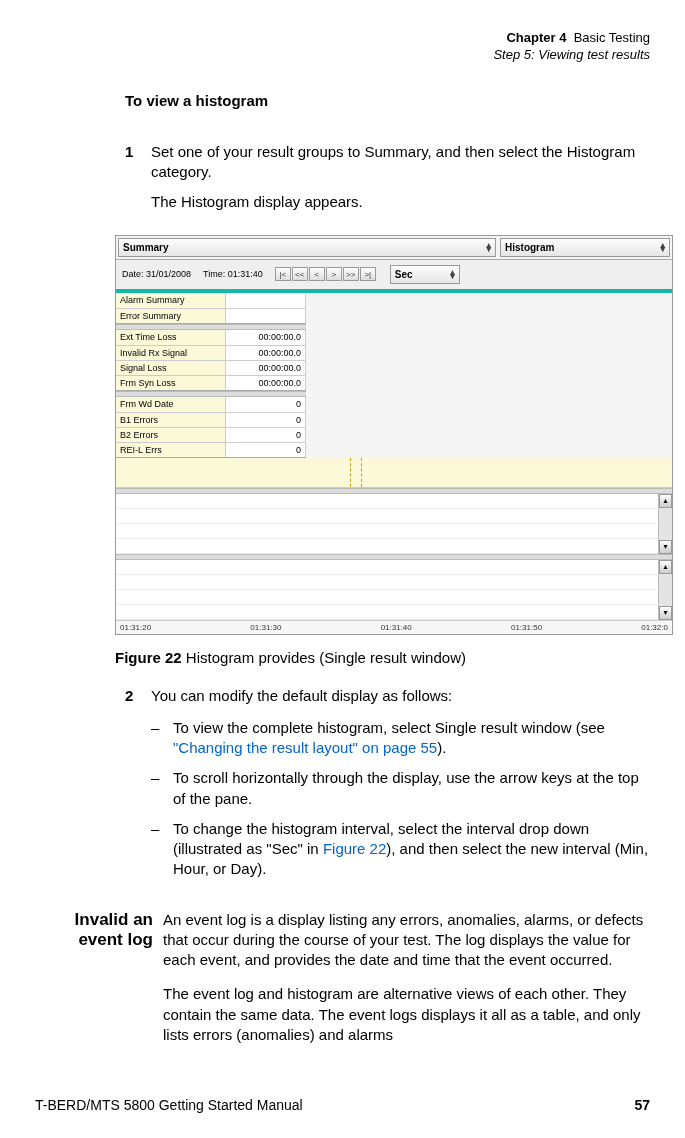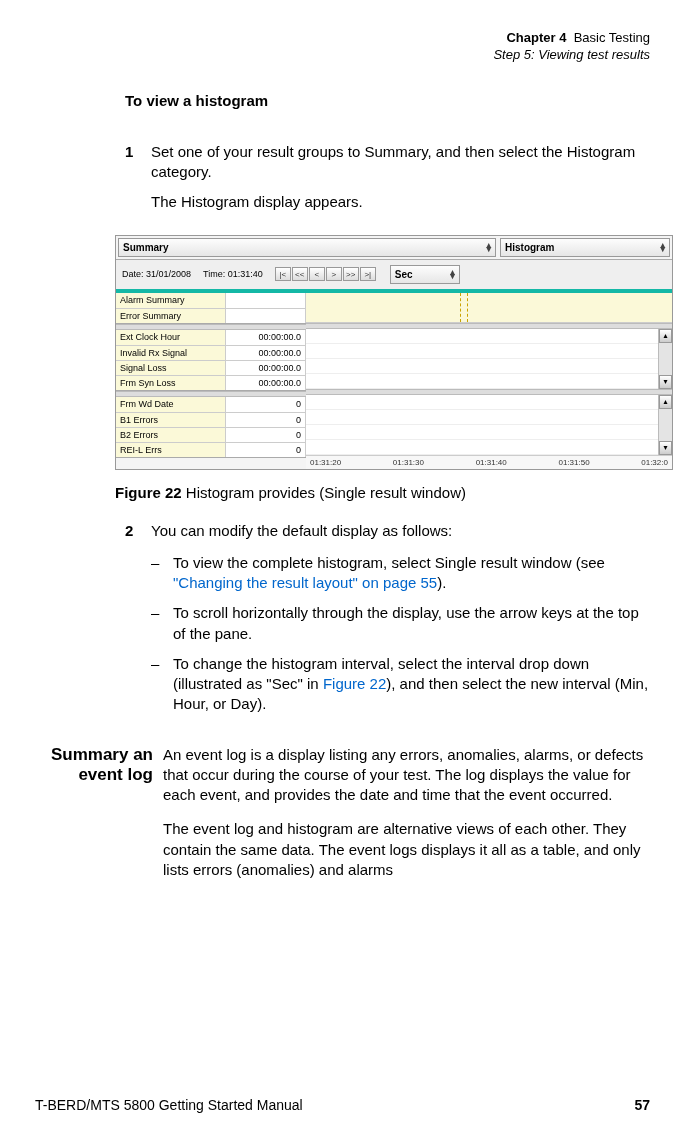--- a/index.html
+++ b/index.html
@@ -19,21 +19,21 @@
     .screenshot { width: 558px; border: 1px solid #999; background: #f4f4f4; font-family: Tahoma, Arial, sans-serif; font-size: 10px; }
     .ss-top { display: flex; border-bottom: 1px solid #aaa; }
     .ss-dd { display: flex; align-items: center; justify-content: space-between; background: linear-gradient(#fdfdfd,#e6e6e6); border: 1px solid #999; padding: 2px 4px; margin: 2px; height: 19px; }
     .ss-dd.wide { flex: 1; font-weight: bold; }
     .ss-dd.mid { width: 170px; font-weight: bold; }
     .spinner { font-size: 9px; color: #444; line-height: 0.5; display: flex; flex-direction: column; }
     .ss-ctrl { display: flex; align-items: center; padding: 3px 6px; border-bottom: 4px solid #14b8a6; background: #efefef; gap: 12px; }
     .ss-date { font-size: 9px; white-space: nowrap; }
     .nav { display: flex; gap: 1px; }
     .nav-btn { width: 16px; height: 14px; background: linear-gradient(#fff,#ddd); border: 1px solid #999; font-size: 8px; display:flex;align-items:center;justify-content:center; color:#333; }
-    .ss-body { display: flex; }
+    .ss-body { display: flex; flex-direction: column; }
     .ss-left { width: 190px; }
     .ss-right { flex: 1; position: relative; background: #fff; }
     .ss-block { border-bottom: 1px solid #aaa; }
     .ss-row { display: flex; font-size: 9px; border-top: 1px solid #ccc; height: 15px; align-items: center; }
     .ss-row:first-child { border-top: none; }
     .ss-cell-label { width: 110px; background: #fbf9d8; padding-left: 4px; border-right: 1px solid #ccc; height: 100%; display: flex; align-items: center; }
     .ss-cell-val { flex: 1; background: #fff; padding-right: 4px; text-align: right; height: 100%; display: flex; align-items: center; justify-content: flex-end; border-right: 1px solid #ccc; }
     .ss-gap { height: 6px; background: #ddd; border-top: 1px solid #bbb; border-bottom: 1px solid #bbb; }
     .ss-chartband { height: 30px; background: #fbf9d8; border-bottom: 1px solid #ccc; position: relative; }
     .ss-chartband .vline { position: absolute; left: 42%; top: 0; bottom: 0; width: 0; border-left: 1px dashed #caa300; }
@@ -122,21 +122,21 @@
                   <div class="ss-cell-val"></div>
                 </div>
               <div class="ss-row">
                   <div class="ss-cell-label">Error Summary</div>
                   <div class="ss-cell-val"></div>
                 </div>
             </div>
             <div class="ss-gap"></div>
             <div class="ss-block">
               <div class="ss-row">
-                  <div class="ss-cell-label">Ext Clock Hour</div>
+                  <div class="ss-cell-label">Ext Time Loss</div>
                   <div class="ss-cell-val">00:00:00.0</div>
                 </div>
               <div class="ss-row">
                   <div class="ss-cell-label">Invalid Rx Signal</div>
                   <div class="ss-cell-val">00:00:00.0</div>
                 </div>
               <div class="ss-row">
                   <div class="ss-cell-label">Signal Loss</div>
                   <div class="ss-cell-val">00:00:00.0</div>
                 </div>
@@ -229,21 +229,21 @@
       <div class="bullet-dash">–</div>
       <div class="bullet-body">To scroll horizontally through the display, use the arrow keys at the top of the pane.</div>
     </div>
     <div class="bullet">
       <div class="bullet-dash">–</div>
       <div class="bullet-body"><span>To change the histogram interval, select the interval drop down (illustrated as "Sec" in </span><span class="linkref">Figure 22</span><span>), and then select the new interval (Min, Hour, or Day).</span></div>
     </div>
 
     <div class="section">
       <div class="section-head">
-        <span>Summary an</span><br><span>event log</span>
+        <span>Invalid an</span><br><span>event log</span>
       </div>
       <div class="section-body">
         <p>An event log is a display listing any errors, anomalies, alarms, or defects that occur during the course of your test. The log displays the value for each event, and provides the date and time that the event occurred.</p>
         <p>The event log and histogram are alternative views of each other. They contain the same data. The event logs displays it all as a table, and only lists errors (anomalies) and alarms</p>
       </div>
     </div>
   </div>
 
   <div class="footer">
     <span class="footer-title">T-BERD/MTS 5800 Getting Started Manual</span>

